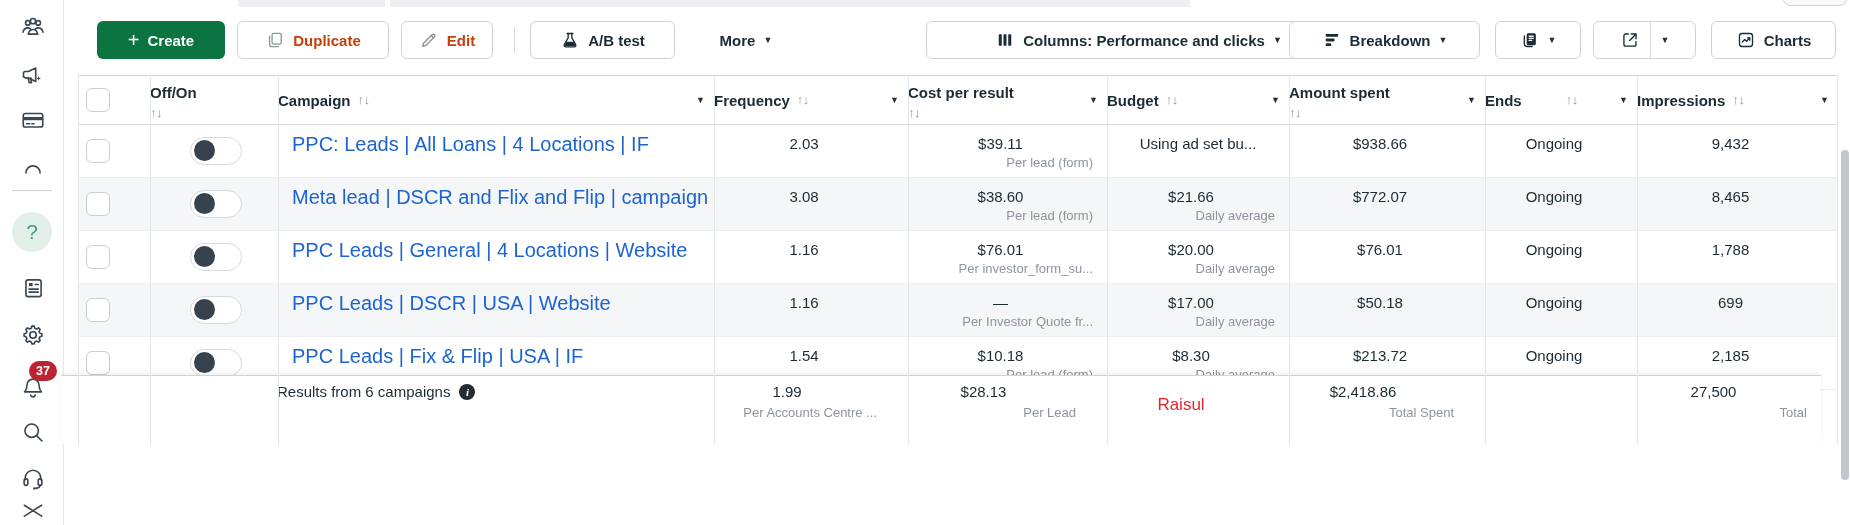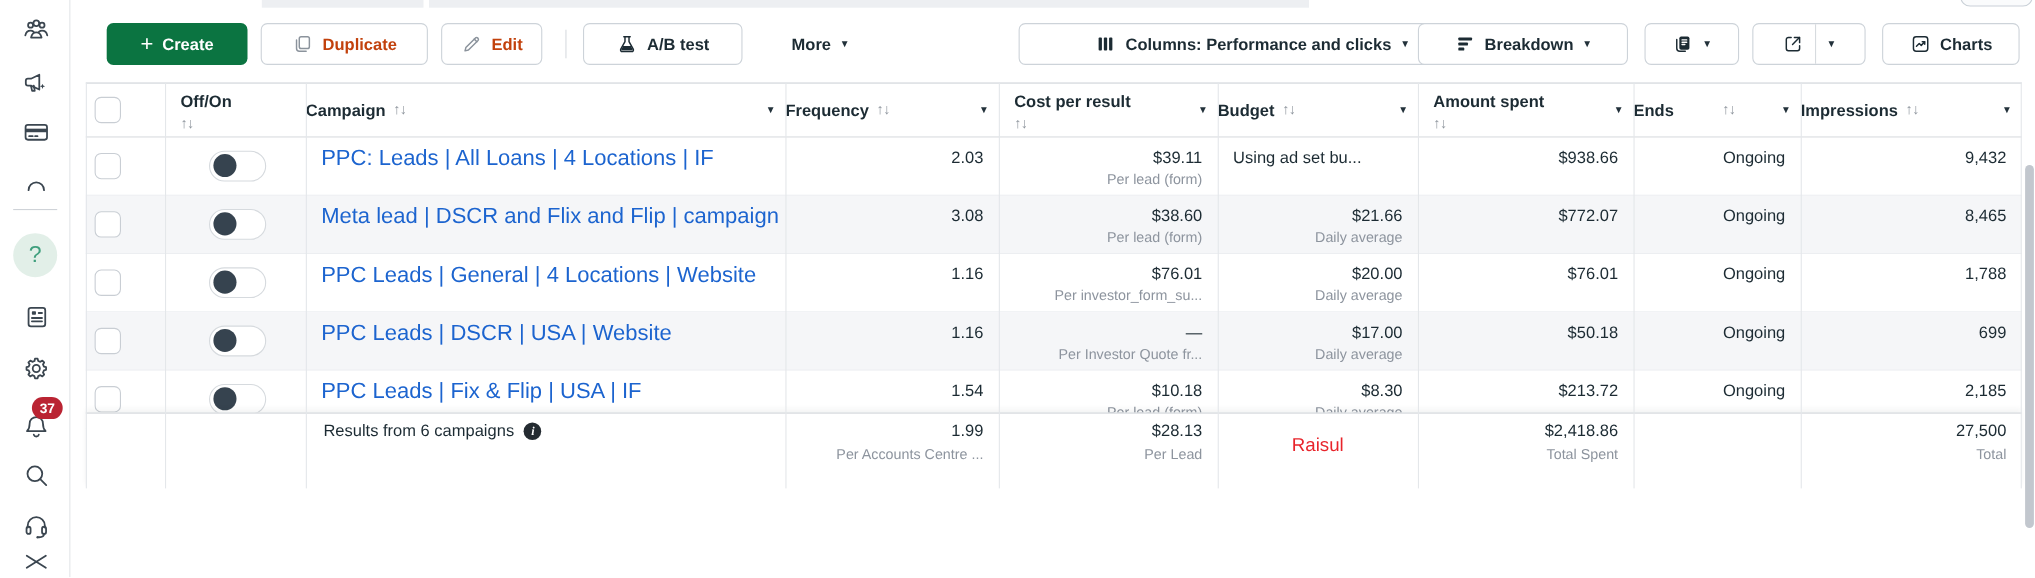--- a/index.html
+++ b/index.html
@@ -31,46 +31,46 @@
   .btn-plain{border:none;background:transparent;}
   .caret{display:inline-block;font-size:9px;color:#22313a;line-height:1;}
   .caret::after{content:"▼";}
   .vsep{position:absolute;top:27px;width:1px;height:26px;background:#d7dbdf;}
   .split-divider{width:1px;height:36px;background:#d7dbdf;margin:0 2px;}
   
   .thead{position:absolute;top:75px;left:78px;width:1760px;height:50px;display:flex;background:#fff;
          border-top:1px solid #ced2d7;border-bottom:1px solid #d9dce0;box-sizing:border-box;z-index:2;}
   .th{position:relative;box-sizing:border-box;font-weight:700;font-size:15px;}
   .th1{display:flex;align-items:center;gap:7px;padding-left:0;}
-  .th2{padding-left:14px;padding-top:6px;}
+  .th2{padding-top:6px;}
   .th2 .hl{line-height:21px;display:block;}
   .sort{font-weight:400;font-size:13px;color:#8f969e;letter-spacing:-.5px;line-height:18px;}
   .hcaret{position:absolute;right:9px;top:50%;transform:translateY(-50%);font-size:9px;color:#22313a;}
   .hcaret::after{content:"▼";}
   .c-check{width:72px;}  .c-toggle{width:128px;} .c-campaign{width:436px;}
   .c-freq{width:194px;}  .c-cost{width:199px;}  .c-budget{width:182px;}
   .c-amount{width:196px;}.c-ends{width:152px;gap:44px;}  .c-impr{width:201px;}
   .cbx{display:inline-block;width:24px;height:24px;border:1.5px solid #c9ced4;border-radius:6px;background:#fff;box-sizing:border-box;}
   .th .cbx{margin:12px 0 0 8px;}
   .tbody{position:absolute;top:125px;left:78px;width:1760px;z-index:1;}
   .row{display:flex;height:53px;box-sizing:border-box;border-bottom:1px solid #eceef1;background:#fff;}
   .row.alt{background:#f5f6f8;}
   .cell{box-sizing:border-box;padding-top:9px;}
   .c-check.cell{padding:14px 0 0 8px;}
   .c-toggle.cell{padding:12px 0 0 40px;}
   .c-campaign.cell{padding-left:14px;}
   .num{text-align:right;padding-right:14px;}
   .num.textual{text-align:left;padding-left:14px;}
-  .v{font-size:15px;line-height:20px;color:var(--text-dark,#1c2b33);white-space:nowrap;}
+  .v{font-size:15px;line-height:20px;color:var(--text-dark,#1c2b33);white-space:nowrap;text-align:center;}
   .s{font-size:13px;line-height:18px;color:var(--text-gray,#8d949e);white-space:nowrap;}
   .link{color:var(--link-blue,#1c64cf);font-size:20px;line-height:20px;white-space:nowrap;cursor:pointer;}
   .toggle{display:inline-block;position:relative;width:52px;height:28px;border:1.5px solid #d6dade;border-radius:14px;background:#fff;box-sizing:border-box;cursor:pointer;}
   .toggle::after{content:"";position:absolute;left:3px;top:2px;width:21px;height:21px;border-radius:50%;background:var(--toggle-knob,#36434f);}
   
-  .tfoot{position:absolute;left:78px;top:375px;width:1760px;height:69px;background:#fff;border-top:1px solid #cfd3d8;
+  .tfoot{position:absolute;left:61px;top:375px;width:1760px;height:69px;background:#fff;border-top:1px solid #cfd3d8;
          box-shadow:0 -3px 5px rgba(28,43,51,.06);display:flex;z-index:5;box-sizing:border-box;padding-top:6px;}
   .fcell{box-sizing:border-box;}
   .f-results{width:636px;padding-left:216px;}
   .fv{display:flex;align-items:center;gap:9px;font-size:15px;line-height:20px;color:var(--text-dark,#1c2b33);white-space:nowrap;}
   .info-icon{display:inline-flex;width:16px;height:16px;border-radius:50%;background:#242b31;color:#fff;
              align-items:center;justify-content:center;font-size:11px;font-weight:700;font-style:italic;
              font-family:"Liberation Serif","DejaVu Serif",serif;cursor:pointer;}
   .info-icon::after{content:"i";}
   .fcell .s{margin-top:2px;}
   .wm-cell{text-align:center;}

